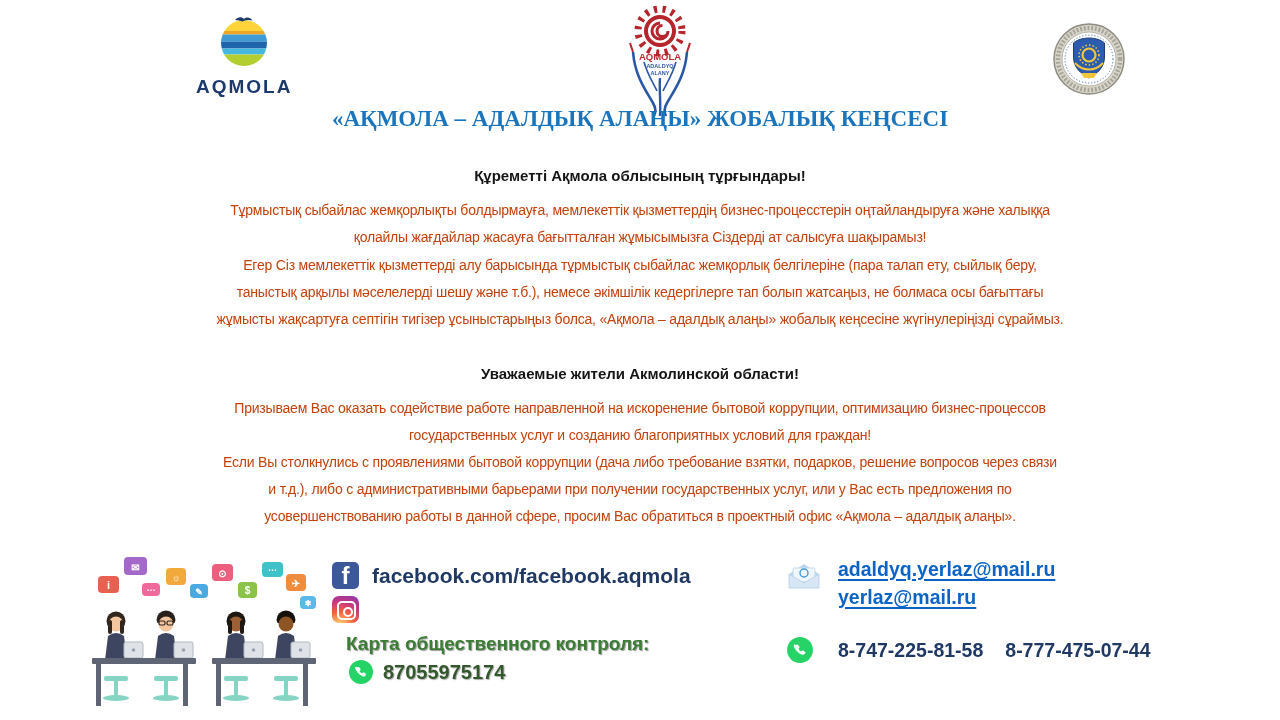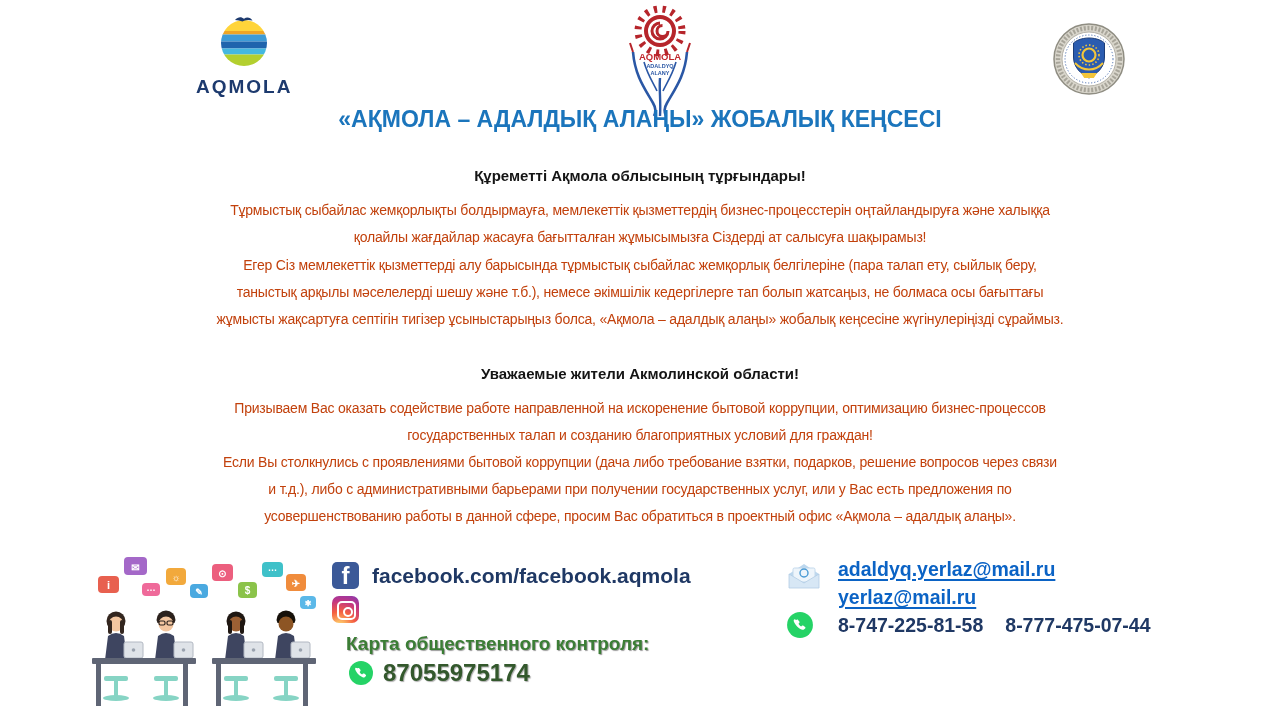--- a/index.html
+++ b/index.html
@@ -7,21 +7,21 @@
           font-family:"Liberation Sans",sans-serif;color:#111;}
 
   
   .logo-left{position:absolute;left:196px;top:14px;width:96px;text-align:center;}
   .logo-left-label{margin-top:4px;font-size:19px;font-weight:800;color:#1d3a6e;letter-spacing:2px;}
   .logo-center{position:absolute;left:613px;top:4px;width:94px;height:114px;}
   .logo-right{position:absolute;left:1052px;top:22px;width:74px;height:74px;}
 
   
   .page-title{position:absolute;top:106px;left:0;width:1280px;margin:0;text-align:center;
-              font-size:23px;font-weight:700;color:#1b75bc;}
+              font-size:23px;font-weight:700;color:#1b75bc;font-family:Liberation Serif, serif;}
 
   
   .txt{position:absolute;left:88px;width:1104px;text-align:center;white-space:pre-line;}
   .greet{font-size:15px;font-weight:700;color:#151515;}
   .para{font-size:14px;line-height:27px;color:#c2410c;letter-spacing:-0.2px;}
   .kz-greet{top:167px;}
   .kz-p1{top:197px;}
   .kz-p2{top:252px;}
   .ru-greet{top:365px;}
   .ru-p1{top:395px;}
@@ -39,28 +39,28 @@
            background:radial-gradient(circle at 28% 115%,#fdc468 12%,#f56040 42%,#c13584 72%,#833ab4 100%);}
   .ig-icon::before{content:"";position:absolute;left:5px;top:5px;width:15px;height:15px;
                    border:2px solid #fff;border-radius:5px;}
   .ig-icon::after{content:"";position:absolute;left:10.5px;top:10.5px;width:6px;height:6px;
                   border:2px solid #fff;border-radius:50%;}
   .social-label{font-size:21px;font-weight:700;color:#1f3864;}
 
   .karta-label{margin:10px 0 4px 14px;font-size:19px;font-weight:700;color:#3b7d35;
                text-shadow:1px 1px 1px rgba(70,70,70,.55);}
   .karta-row{display:flex;align-items:center;gap:9px;margin-left:16px;cursor:pointer;}
-  .karta-phone{font-size:24px;font-weight:700;color:#33582c;text-shadow:1px 1px 1px rgba(70,70,70,.45);}
+  .karta-phone{font-size:20px;font-weight:700;color:#33582c;text-shadow:1px 1px 1px rgba(70,70,70,.45);}
 
   .contacts-block{position:absolute;left:786px;top:558px;}
   .email-row{display:flex;align-items:flex-start;gap:16px;}
   .email-col{display:flex;flex-direction:column;gap:5px;}
   .email-link{font-size:19.5px;font-weight:700;color:#0b63c5;text-decoration:underline;
               text-decoration-thickness:2px;text-underline-offset:3px;cursor:pointer;}
-  .phone-row{display:flex;align-items:center;gap:24px;margin-top:2px;}
+  .phone-row{display:flex;align-items:center;gap:24px;margin-top:27px;}
   .phone-number{font-size:19.5px;font-weight:700;color:#1f3864;cursor:pointer;}
   .phone-group{display:flex;gap:22px;}
 
   .wa-icon{flex:0 0 auto;}
 </style>
 </head>
 <body>
 
 <div class="canvas">
 
@@ -119,21 +119,21 @@
 
   <div class="txt greet kz-greet">Құреметті Ақмола облысының тұрғындары!</div>
   <div class="txt para kz-p1">Тұрмыстық сыбайлас жемқорлықты болдырмауға, мемлекеттік қызметтердің бизнес-процесстерін оңтайландыруға және халыққа
 қолайлы жағдайлар жасауға бағытталған жұмысымызға Сіздерді ат салысуға шақырамыз!</div>
   <div class="txt para kz-p2">Егер Сіз мемлекеттік қызметтерді алу барысында тұрмыстық сыбайлас жемқорлық белгілеріне (пара талап ету, сыйлық беру,
 таныстық арқылы мәселелерді шешу және т.б.), немесе әкімшілік кедергілерге тап болып жатсаңыз, не болмаса осы бағыттағы
 жұмысты жақсартуға септігін тигізер ұсыныстарыңыз болса, «Ақмола – адалдық алаңы» жобалық кеңсесіне жүгінулеріңізді сұраймыз.</div>
 
   <div class="txt greet ru-greet">Уважаемые жители Акмолинской области!</div>
   <div class="txt para ru-p1">Призываем Вас оказать содействие работе направленной на искоренение бытовой коррупции, оптимизацию бизнес-процессов
-государственных талап и созданию благоприятных условий для граждан!</div>
+государственных услуг и созданию благоприятных условий для граждан!</div>
   <div class="txt para ru-p2">Если Вы столкнулись с проявлениями бытовой коррупции (дача либо требование взятки, подарков, решение вопросов через связи
 и т.д.), либо с административными барьерами при получении государственных услуг, или у Вас есть предложения по
 усовершенствованию работы в данной сфере, просим Вас обратиться в проектный офис «Ақмола – адалдық алаңы».</div>
 
   <svg class="illustration" viewBox="0 0 240 166">
 
     <g font-family="Liberation Sans,sans-serif" font-weight="bold" text-anchor="middle">
       <rect x="12" y="26" width="21" height="17" rx="4" fill="#e8604f"></rect>
         <text x="22.5" y="39" font-size="11" fill="#fff">i</text>
       <rect x="38" y="7" width="23" height="18" rx="4" fill="#a468c8"></rect>

